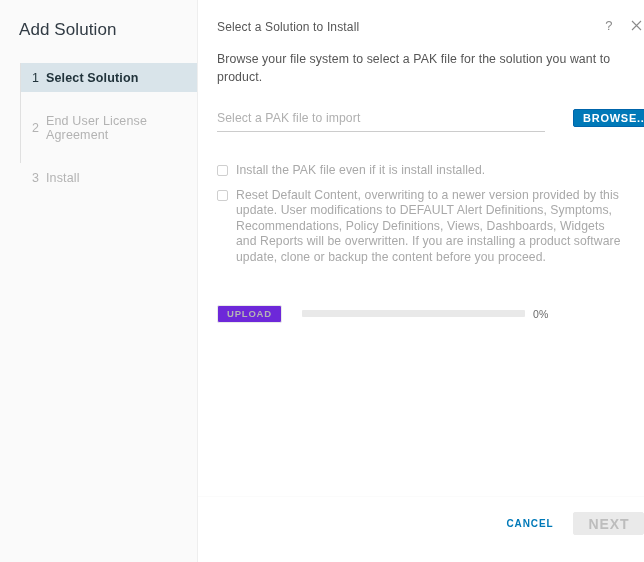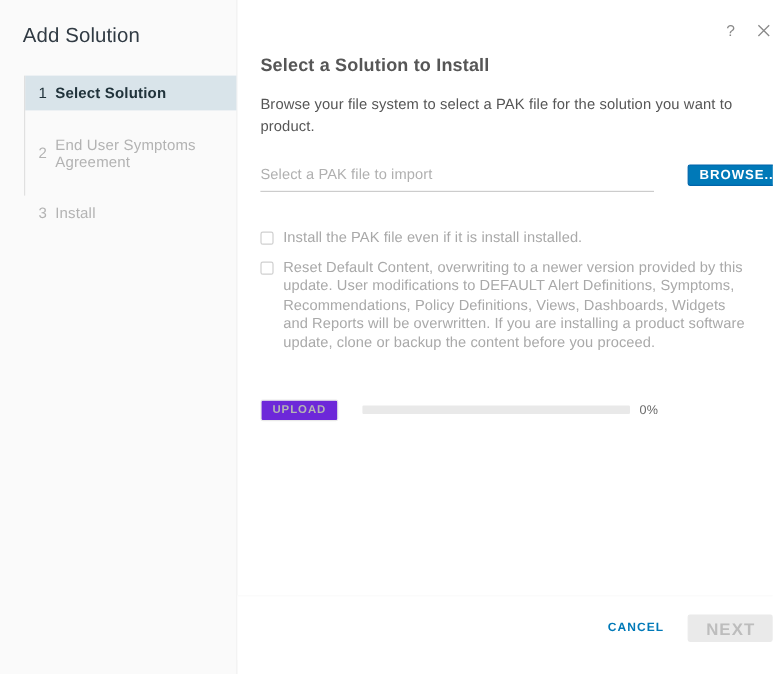--- a/index.html
+++ b/index.html
@@ -92,27 +92,26 @@
     background: #ffffff;
     box-sizing: border-box;
   }
 
   .panel-header {
     display: flex;
     align-items: flex-start;
     padding: 17px 14px 0 19px;
   }
   .panel-title {
-    font-size: 15px;
+    font-size: 12px;
     color: #565656;
-    font-weight: 700;
+    font-weight: 400;
     letter-spacing: .15px;
     flex: 1 1 auto;
     line-height: 20px;
-    margin-top: 28px;
   }
   .hdr-icons {
     display: flex;
     align-items: center;
     gap: 13px;
     padding-top: 1px;
   }
   .icon-btn {
     width: 15px;
     height: 15px;
@@ -297,21 +296,21 @@
     <div class="steps">
       <div class="steps-rail"></div>
 
       <div class="step active">
         <span class="num">1</span>
         <span class="lbl">Select Solution</span>
       </div>
 
       <div class="step">
         <span class="num">2</span>
-        <span class="lbl">End User Symptoms Agreement</span>
+        <span class="lbl">End User License Agreement</span>
       </div>
 
       <div class="step">
         <span class="num">3</span>
         <span class="lbl">Install</span>
       </div>
     </div>
   </aside>
 
   <section class="panel">

